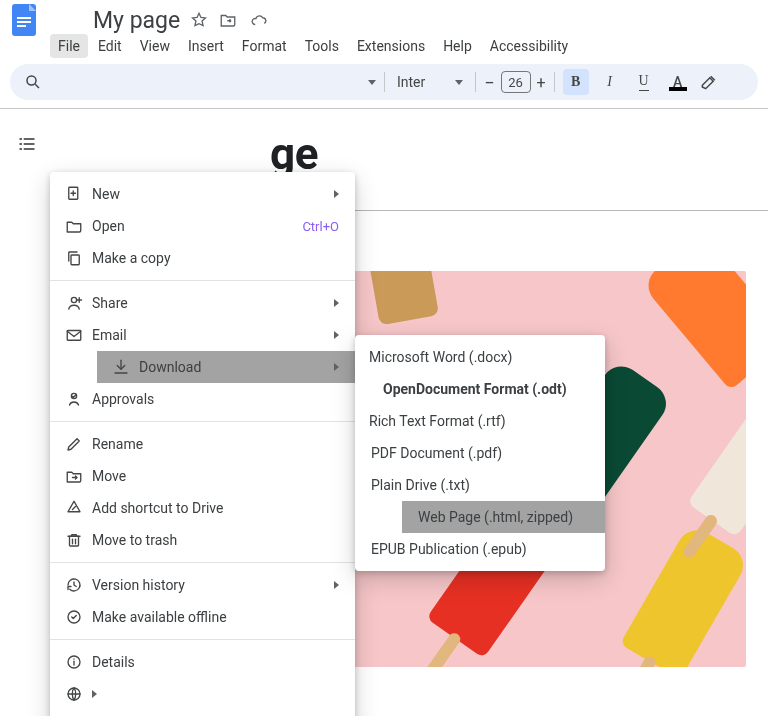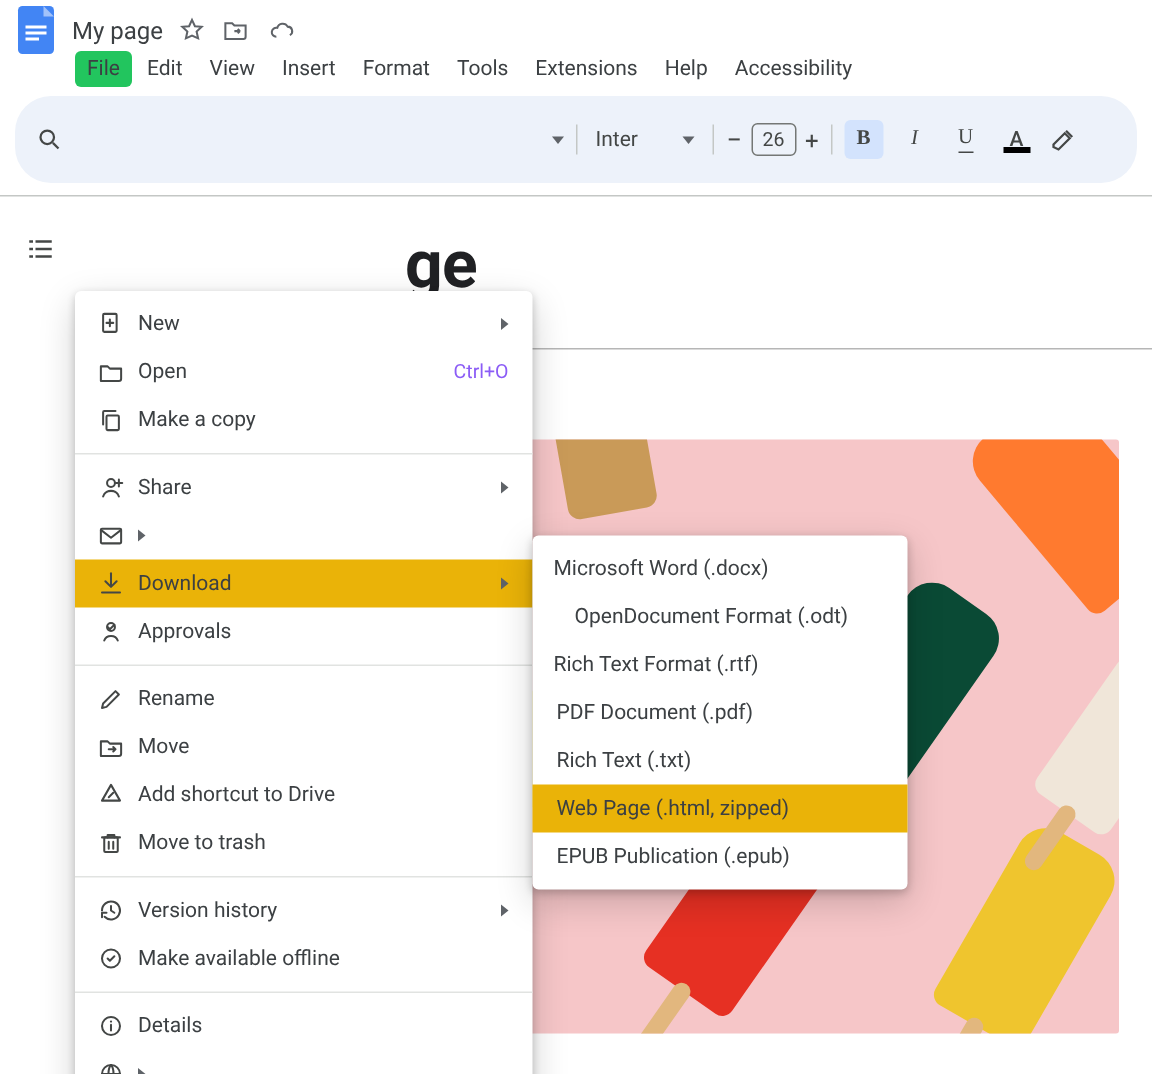--- a/index.html
+++ b/index.html
@@ -1,29 +1,29 @@
 <!DOCTYPE html>
 <html><head>
 <meta charset="utf-8">
 <style>
   * { box-sizing: border-box; margin: 0; padding: 0; }
   html, body { width: 768px; height: 716px; overflow: hidden; font-family: "Google Sans", Roboto, Arial, sans-serif; background: #fff; color: #202124; -webkit-font-smoothing: antialiased; }
 
   .topbar { display: flex; align-items: center; padding: 6px 10px 0 10px; height: 34px; }
   .doc-icon { width: 28px; height: 36px; margin-right: 10px; }
   .title-area { display: flex; align-items: center; gap: 10px; }
-  .doc-title { font-size: 16px; color: #3c4043; }
+  .doc-title { font-size: 23px; color: #3c4043; margin-left: 45px; }
   .title-icons { display: flex; gap: 10px; align-items: center; color: #5f6368; }
 
   .menubar { display: flex; align-items: center; padding: 0 8px 6px 50px; height: 30px; gap: 2px; font-size: 14px; color: #3c4043; }
   .menubar .mi { padding: 4px 8px; border-radius: 4px; cursor: pointer; }
-  .menubar .mi.active { background: #22c55e; }
+  .menubar .mi.active { background: #e5e5e5; }
 
   .toolbar {
-    height: 58px; display: flex; align-items: center; gap: 8px;
+    height: 36px; display: flex; align-items: center; gap: 8px;
     background: #edf2fa; border-radius: 24px; margin: 0 10px 8px 10px;
     padding: 0 14px; font-size: 14px; color: #444746;
   }
   .toolbar .spacer { flex: 0 0 310px; }
   .toolbar .sep { width: 1px; height: 20px; background: #c4c7c5; }
   .toolbar .dd { display: flex; align-items: center; gap: 6px; padding: 0 4px; }
   .tri-down { width:0;height:0;border-left:4px solid transparent;border-right:4px solid transparent;border-top:5px solid #5f6368; }
   .fontsize { display: flex; align-items: center; gap: 6px; }
   .fs-box { width: 30px; height: 22px; border:1px solid #747775; border-radius: 4px; display:flex; align-items:center; justify-content:center; font-size: 13px; }
   .fmt-btn { width:26px; height:26px; display:flex; align-items:center; justify-content:center; border-radius:4px; font-family: Georgia, serif; }
@@ -44,21 +44,21 @@
   .hero { margin-top:60px; width:476px; height:396px; background:#f6c6c8; border-radius:2px; position:relative; overflow:hidden; }
 
   
   .menu {
     position:absolute; background:#fff; border-radius:4px;
     box-shadow: 0 2px 6px rgba(0,0,0,.2), 0 8px 24px rgba(0,0,0,.18);
     padding:6px 0; font-size:14px; color:#3c4043; z-index:100;
   }
   .file-menu { left:50px; top:64px; width:305px; }
   .menu-item { display:flex; align-items:center; height:32px; padding:0 16px 0 14px; gap:8px; position:relative; cursor:pointer; }
-  .menu-item.hover { background:#eab308; }
+  .menu-item.hover { background:#a3a3a3;margin-left:47px; }
   .menu-item .mi-icon { width:20px; display:flex; align-items:center; justify-content:center; color:#444746; flex-shrink:0; }
   .menu-item .mi-label { flex:1; }
   .menu-item .mi-shortcut { color:#8b5cf6; font-size:13px; }
   .menu-item .mi-sub { width:0;height:0;border-top:4px solid transparent;border-bottom:4px solid transparent;border-left:5px solid #5f6368; }
   .menu-divider { height:1px; background:#e1e3e1; margin:6px 0; }
 
   .sub-menu { left:355px; top:227px; width:250px; }
 
   svg { display:block; }
 
@@ -253,20 +253,21 @@
         <span class="mi-label">Share</span>
         <span class="mi-sub"></span>
       </div>
       <div class="menu-item">
         <span class="mi-icon">
           <svg width="18" height="18" viewBox="0 0 24 24" fill="none" stroke="#444746" stroke-width="1.8" stroke-linecap="round" stroke-linejoin="round">
             <rect x="3" y="6" width="18" height="13" rx="1"></rect>
             <path d="M3 7l9 7 9-7"></path>
           </svg>
         </span>
+        <span class="mi-label">Email</span>
         <span class="mi-sub"></span>
       </div>
       <div class="menu-item hover">
         <span class="mi-icon">
           <svg width="18" height="18" viewBox="0 0 24 24" fill="none" stroke="#444746" stroke-width="1.8" stroke-linecap="round" stroke-linejoin="round">
             <path d="M12 3v11"></path>
             <path d="M7 10l5 5 5-5"></path>
             <path d="M4 20h16"></path>
           </svg>
         </span>
@@ -365,31 +366,31 @@
         </span>
         <span class="mi-sub"></span>
       </div>
       <div class="menu-item"></div>
     </div>
 
   <div class="menu sub-menu" id="download-submenu">
       <div class="menu-item" style="">
         <span class="mi-label">Microsoft Word (.docx)</span>
       </div>
-      <div class="menu-item" style="padding-left: 28px;">
+      <div class="menu-item" style="padding-left: 28px; font-weight: bold;">
         <span class="mi-label">OpenDocument Format (.odt)</span>
       </div>
       <div class="menu-item" style="">
         <span class="mi-label">Rich Text Format (.rtf)</span>
       </div>
       <div class="menu-item" style="padding-left: 16px;">
         <span class="mi-label">PDF Document (.pdf)</span>
       </div>
       <div class="menu-item" style="padding-left: 16px;">
-        <span class="mi-label">Rich Text (.txt)</span>
+        <span class="mi-label">Plain Drive (.txt)</span>
       </div>
       <div class="menu-item hover" style="padding-left: 16px;">
         <span class="mi-label">Web Page (.html, zipped)</span>
       </div>
       <div class="menu-item" style="padding-left: 16px;">
         <span class="mi-label">EPUB Publication (.epub)</span>
       </div>
     </div>
 </div>
 

